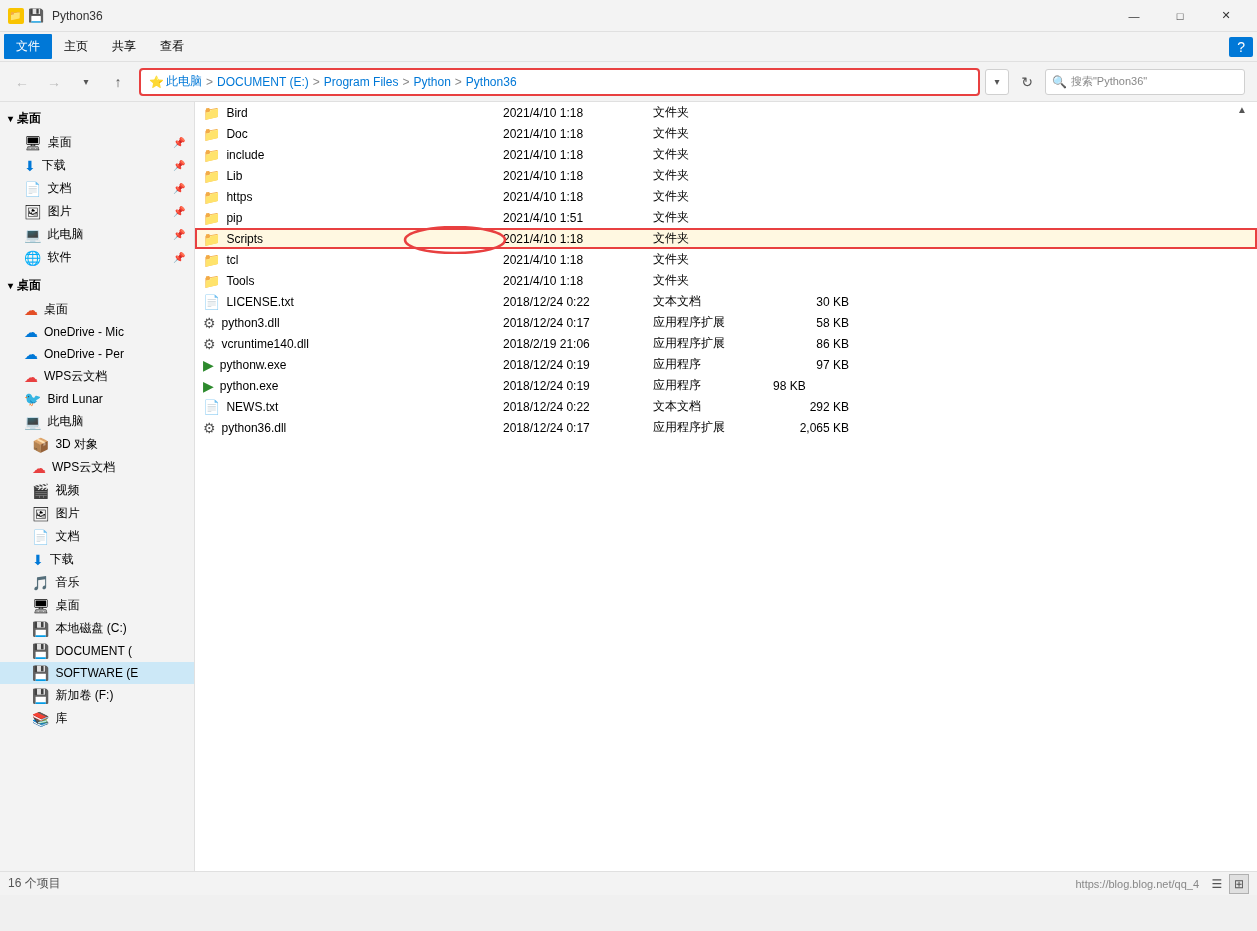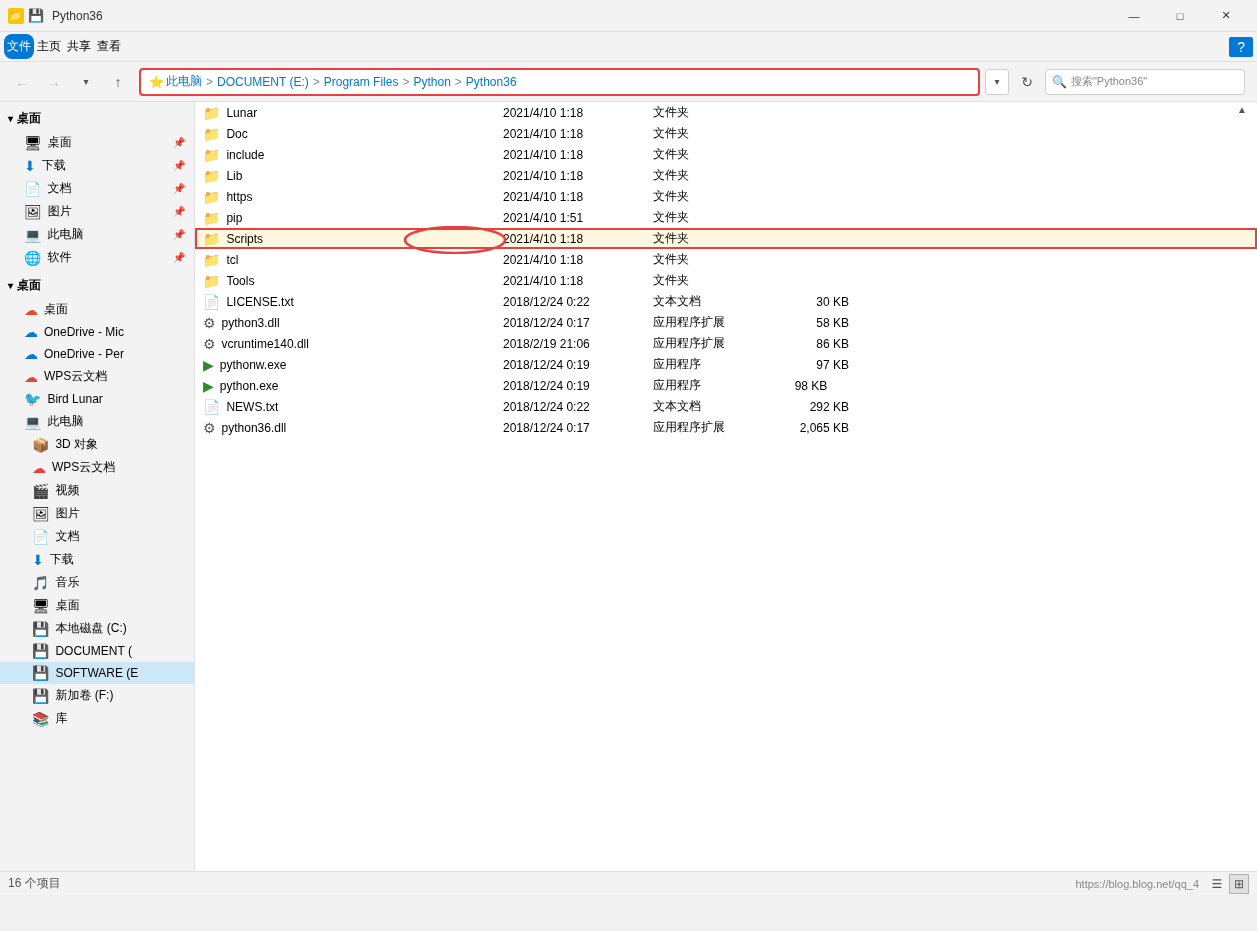--- a/index.html
+++ b/index.html
@@ -62,23 +62,23 @@
     
     .menu-bar {
       height: 30px;
       background: #f3f3f3;
       display: flex;
       align-items: center;
       border-bottom: 1px solid #e0e0e0;
       padding: 0 4px;
     }
     .menu-item {
-      padding: 4px 3px;
-      cursor: pointer;
-      border-radius: 8px;
+      padding: 4px 12px;
+      cursor: pointer;
+      border-radius: 1px;
       font-size: 12px;
     }
     .menu-item:first-child {
       background: #0078d7;
       color: white;
     }
 
     
     .toolbar {
       height: 40px;
@@ -508,21 +508,21 @@
 
   <div class="file-area">
 
     <div style="position:absolute;right:10px;top:2px;font-size:10px;color:#555;">▲</div>
 
 
     <div id="file-list">
         <div class="file-row">
     <div class="file-cell file-name-cell">
       <span class="file-icon" style="color:#f9c400;">📁</span>
-      <span>Lunar</span>
+      <span>Bird</span>
 
     </div>
     <div class="file-cell col-date">2021/4/10 1:18</div>
     <div class="file-cell col-type">文件夹</div>
     <div class="file-cell col-size" style="text-align:right;padding-right:16px;"></div>
   </div>
         <div class="file-row">
     <div class="file-cell file-name-cell">
       <span class="file-icon" style="color:#f9c400;">📁</span>
       <span>Doc</span>
@@ -645,21 +645,21 @@
     <div class="file-cell col-size" style="text-align:right;padding-right:16px;">97 KB</div>
   </div>
         <div class="file-row">
     <div class="file-cell file-name-cell">
       <span class="file-icon" style="color:#2d8a2d;">▶</span>
       <span>python.exe</span>
 
     </div>
     <div class="file-cell col-date">2018/12/24 0:19</div>
     <div class="file-cell col-type">应用程序</div>
-    <div class="file-cell col-size" style="text-align:center;padding-right:16px;">98 KB</div>
+    <div class="file-cell col-size" style="text-align:left;padding-right:16px;">98 KB</div>
   </div>
         <div class="file-row">
     <div class="file-cell file-name-cell">
       <span class="file-icon" style="color:#555;">📄</span>
       <span>NEWS.txt</span>
 
     </div>
     <div class="file-cell col-date">2018/12/24 0:22</div>
     <div class="file-cell col-type">文本文档</div>
     <div class="file-cell col-size" style="text-align:right;padding-right:16px;">292 KB</div>

